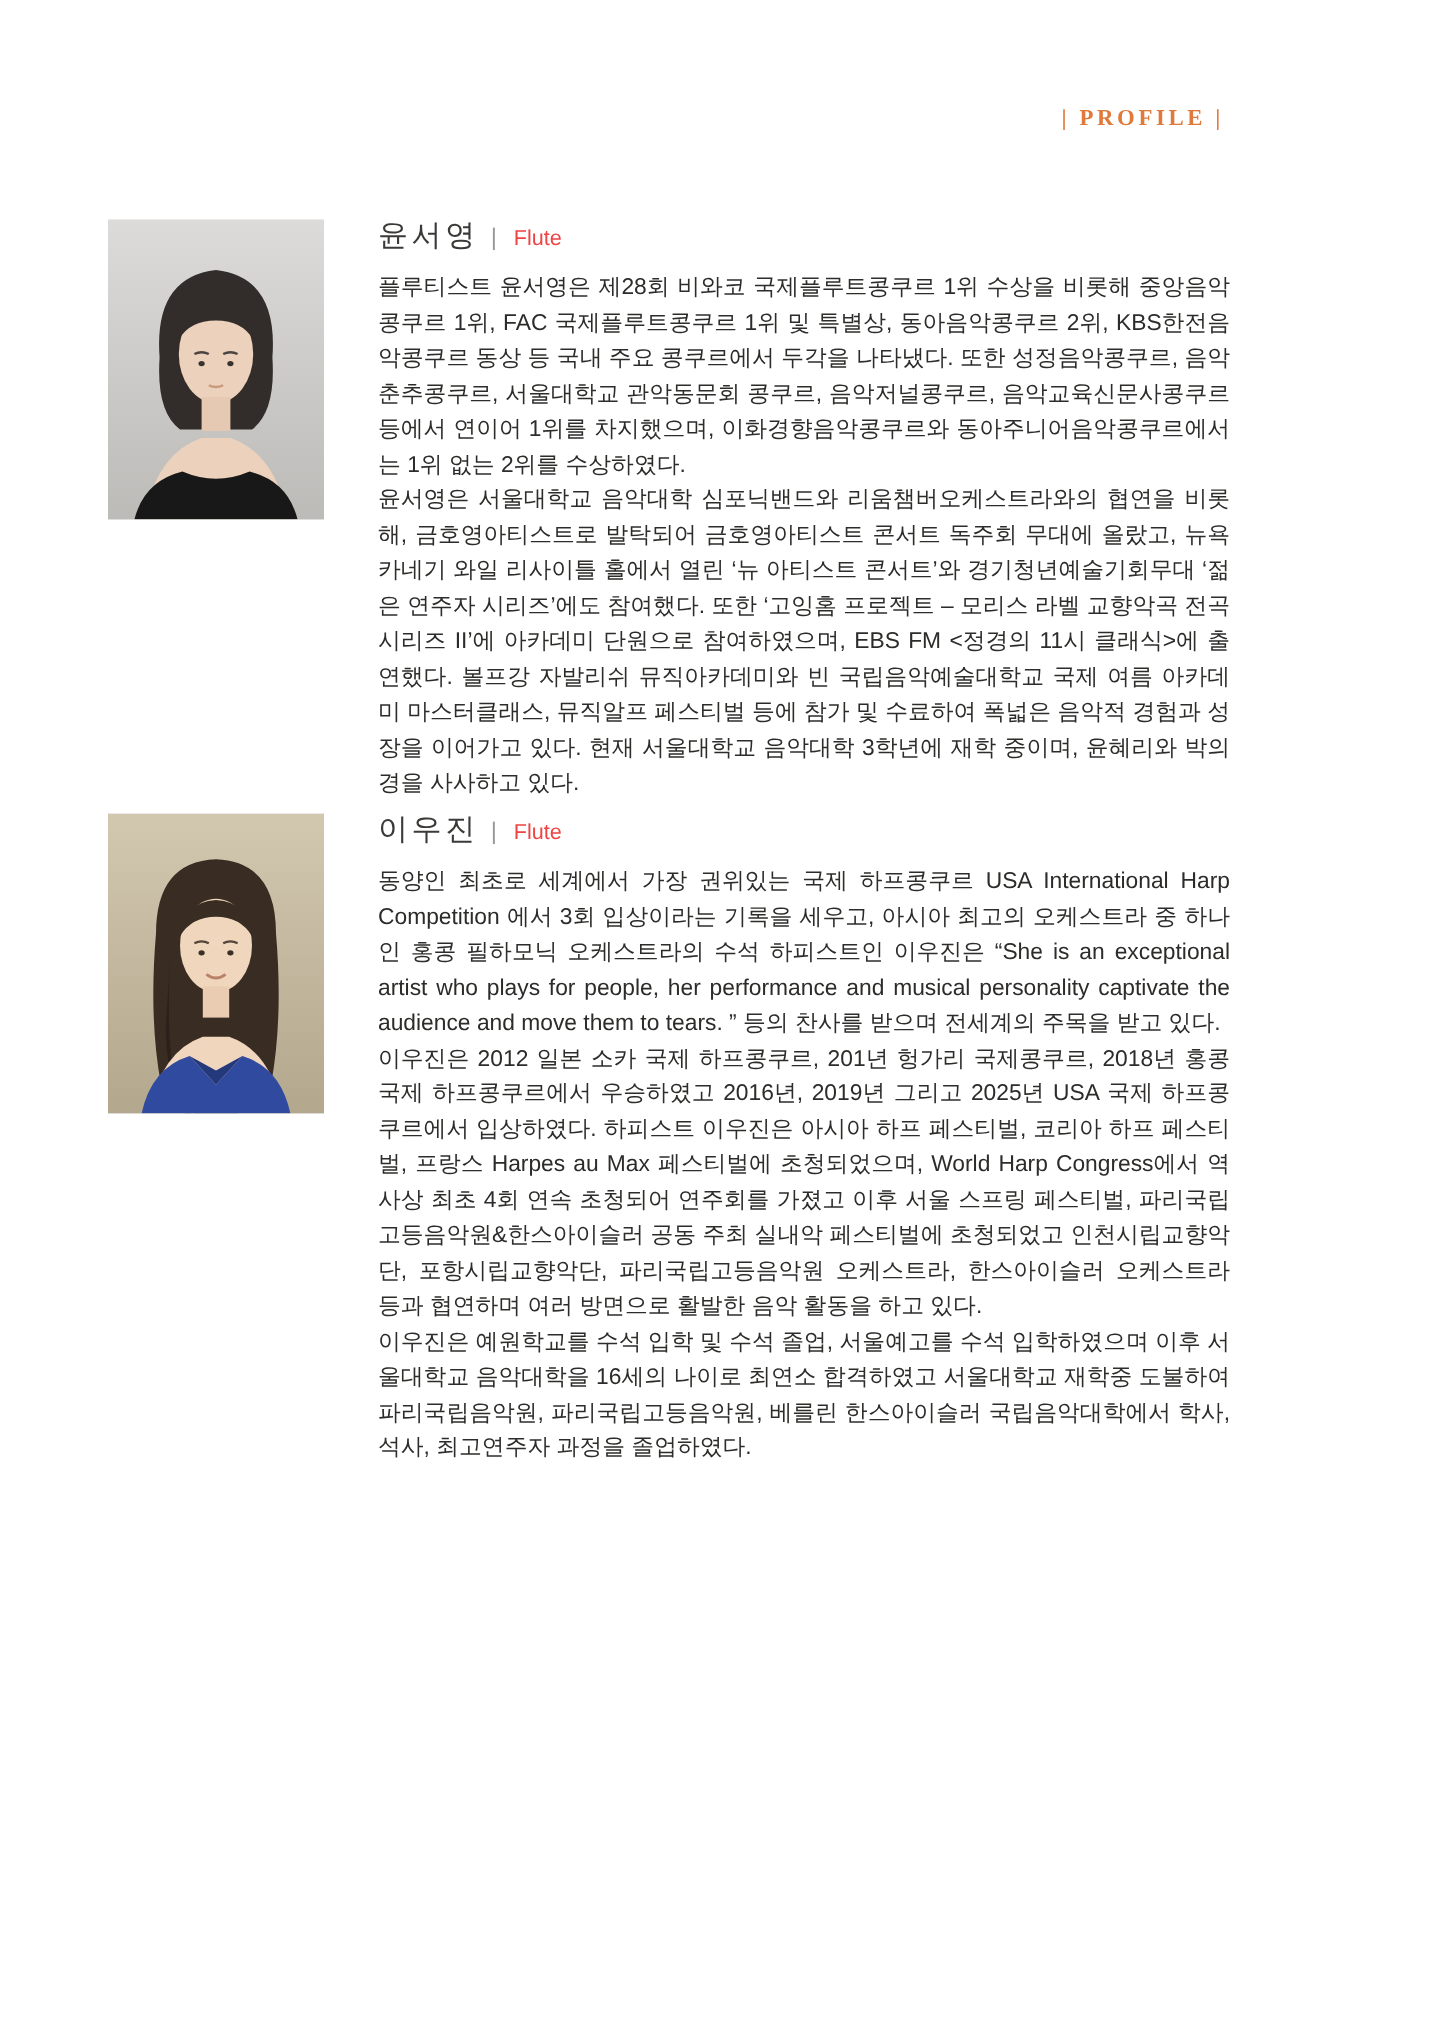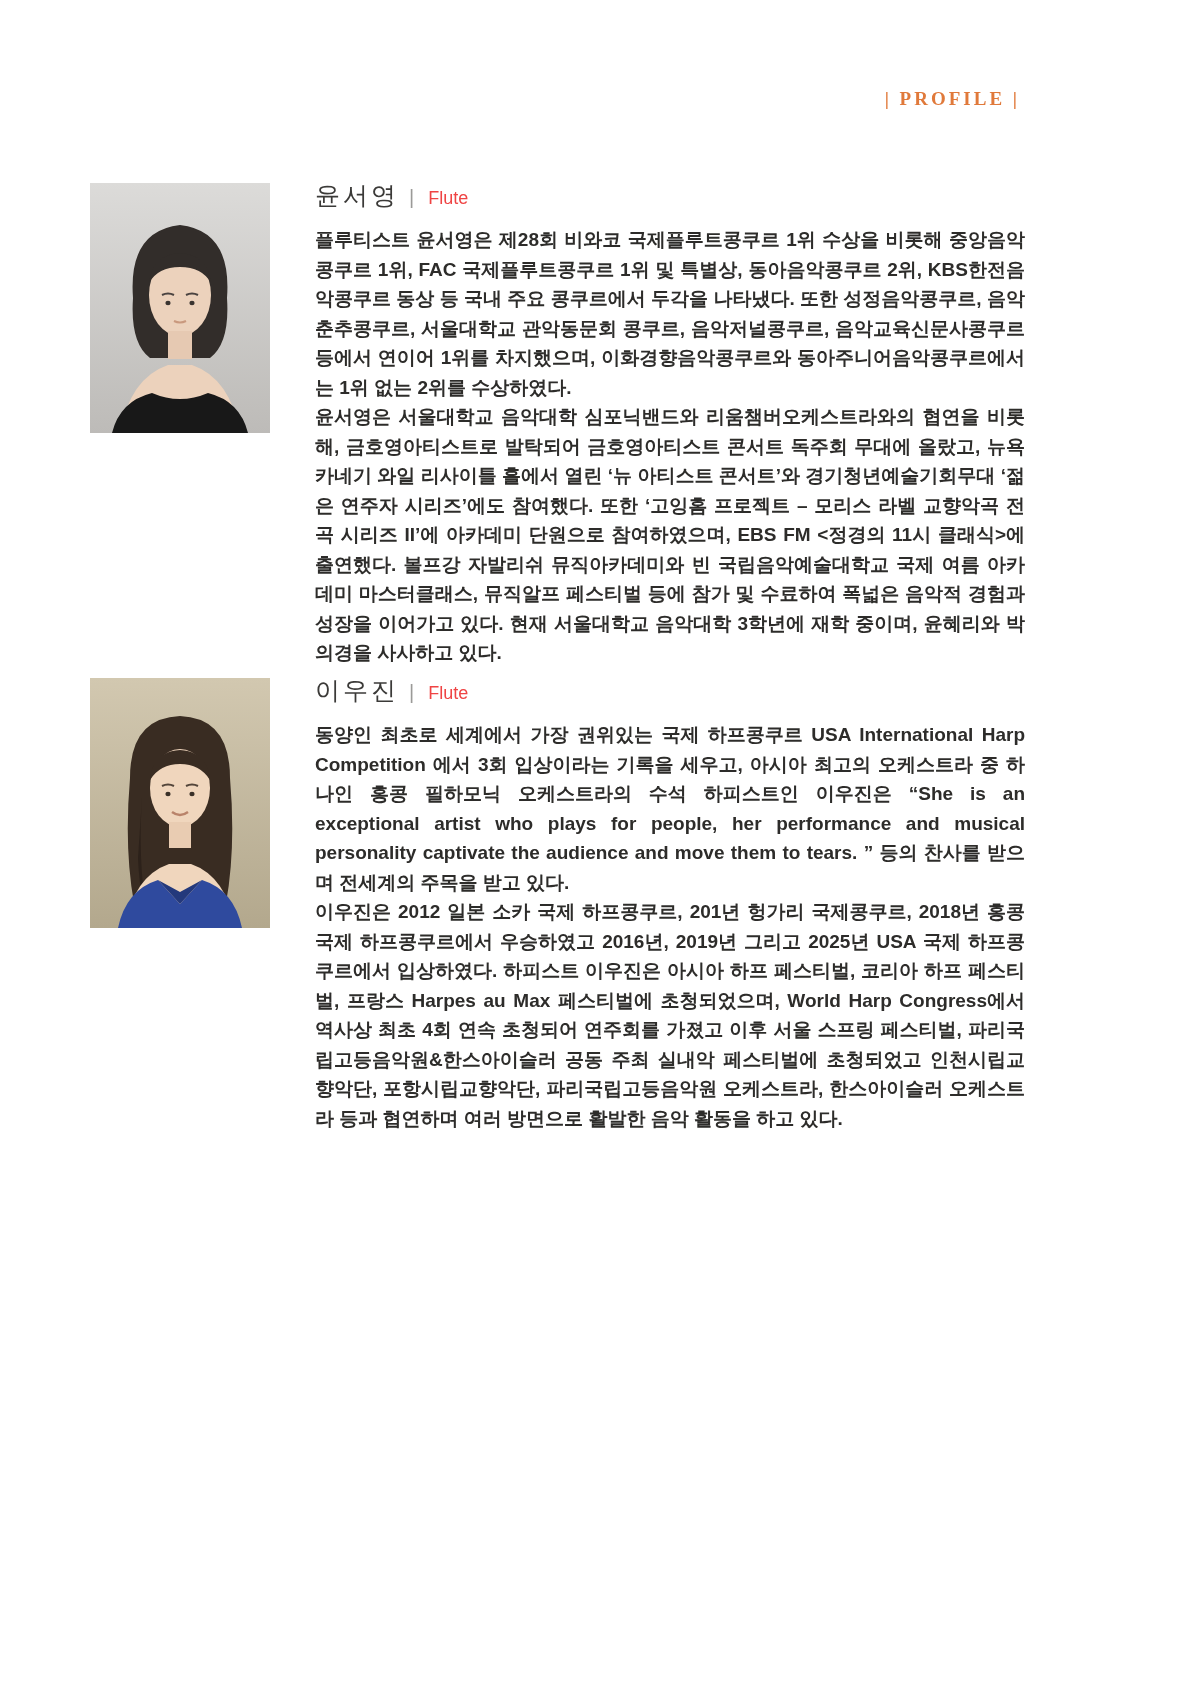--- a/index.html
+++ b/index.html
@@ -37,21 +37,21 @@
     font-size: 25px; letter-spacing: 3px; color: #3b3a38; font-weight: 500;
   }
   .name-sep {
     margin: 0 14px 0 10px; color: #9b9a98; font-size: 20px; font-weight: 300;
   }
   .instrument {
     font-size: 18px; color: #ef4444; font-weight: 400;
   }
   .bio {
     font-size: 19px; line-height: 29.5px; color: #2d2c2a;
-    text-align: justify; word-break: normal; overflow-wrap: break-word; font-weight: bold;
+    text-align: justify; word-break: normal; overflow-wrap: break-word;
   }
   .page-number {
     position: absolute; top: 1516px; right: 180px;
     font-size: 27px; color: #2f2f2f; font-weight: 500;
   }
 </style>
 </head>
 <body>
 
 <div class="page">
@@ -118,18 +118,19 @@
       </svg>
     </div>
     <div class="content">
       <div class="name-row">
         <span class="name">이우진</span>
         <span class="name-sep">|</span>
         <span class="instrument">Flute</span>
       </div>
       <p class="bio">동양인 최초로 세계에서 가장 권위있는 국제 하프콩쿠르 USA International Harp Competition 에서 3회 입상이라는 기록을 세우고, 아시아 최고의 오케스트라 중 하나인 홍콩 필하모닉 오케스트라의 수석 하피스트인 이우진은 “She is an exceptional artist who plays for people, her performance and musical personality captivate the audience and move them to tears. ” 등의 찬사를 받으며 전세계의 주목을 받고 있다.</p>
       <p class="bio">이우진은 2012 일본 소카 국제 하프콩쿠르, 201년 헝가리 국제콩쿠르, 2018년 홍콩 국제 하프콩쿠르에서 우승하였고 2016년, 2019년 그리고 2025년 USA 국제 하프콩쿠르에서 입상하였다. 하피스트 이우진은 아시아 하프 페스티벌, 코리아 하프 페스티벌, 프랑스 Harpes au Max 페스티벌에 초청되었으며, World Harp Congress에서 역사상 최초 4회 연속 초청되어 연주회를 가졌고 이후 서울 스프링 페스티벌, 파리국립고등음악원&amp;한스아이슬러 공동 주최 실내악 페스티벌에 초청되었고 인천시립교향악단, 포항시립교향악단, 파리국립고등음악원 오케스트라, 한스아이슬러 오케스트라 등과 협연하며 여러 방면으로 활발한 음악 활동을 하고 있다.</p>
+      <p class="bio">이우진은 예원학교를 수석 입학 및 수석 졸업, 서울예고를 수석 입학하였으며 이후 서울대학교 음악대학을 16세의 나이로 최연소 합격하였고 서울대학교 재학중 도불하여 파리국립음악원, 파리국립고등음악원, 베를린 한스아이슬러 국립음악대학에서 학사, 석사, 최고연주자 과정을 졸업하였다.</p>
     </div>
   </section>
 
   <div class="page-number">13</div>
 
 </div>
 
 </body></html>

